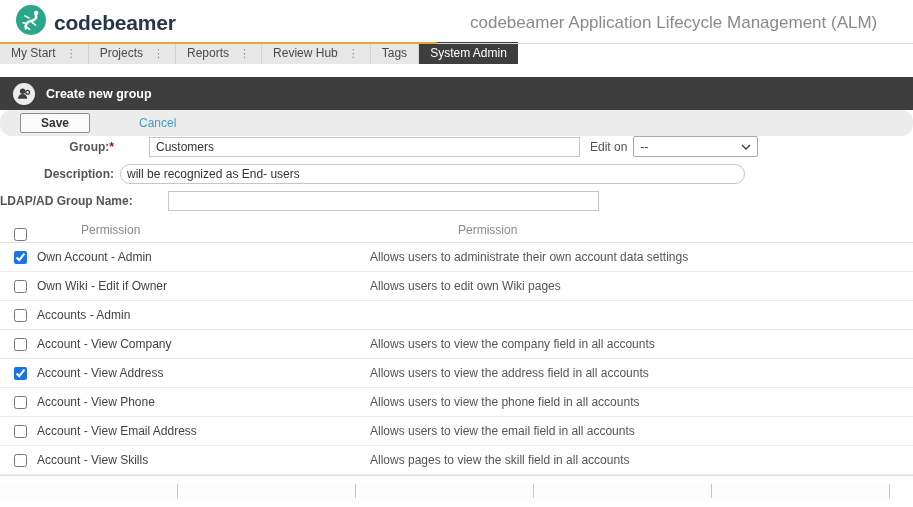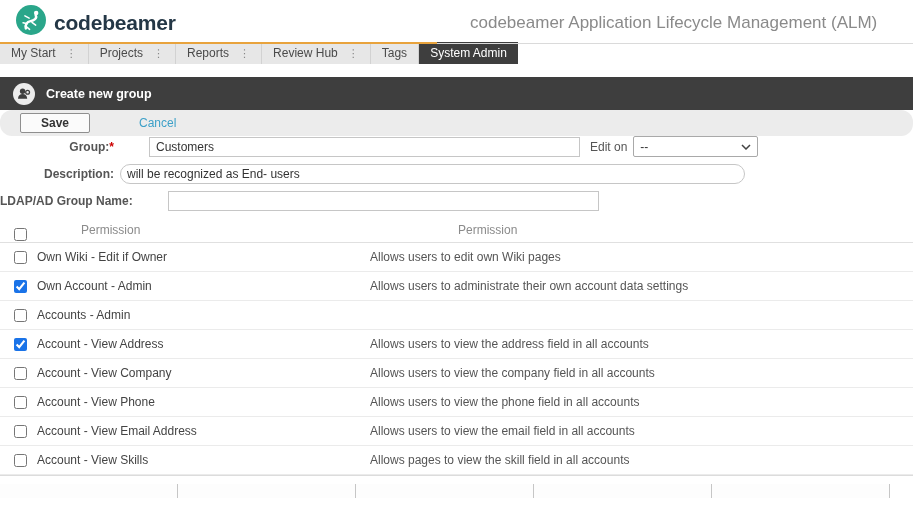--- a/index.html
+++ b/index.html
@@ -159,56 +159,56 @@
     <div class="thead">
       <div class="col-cb">
         <input type="checkbox" style="">
       </div>
       <div class="col-perm">Permission</div>
       <div class="col-desc">Permission</div>
     </div>
     <div id="ptable-body">
         <div class="trow">
     <div class="col-cb">
+      <input type="checkbox" checked="" style="">
+    </div>
+    <div class="col-perm">Own Account - Admin</div>
+    <div class="col-desc">Allows users to administrate their own account data settings</div>
+  </div>
+        <div class="trow">
+    <div class="col-cb">
       <input type="checkbox" style="">
     </div>
     <div class="col-perm">Own Wiki - Edit if Owner</div>
     <div class="col-desc">Allows users to edit own Wiki pages</div>
   </div>
         <div class="trow">
     <div class="col-cb">
-      <input type="checkbox" checked="" style="">
-    </div>
-    <div class="col-perm">Own Account - Admin</div>
-    <div class="col-desc">Allows users to administrate their own account data settings</div>
-  </div>
-        <div class="trow">
-    <div class="col-cb">
       <input type="checkbox" style="">
     </div>
     <div class="col-perm">Accounts - Admin</div>
+  </div>
+        <div class="trow">
+    <div class="col-cb">
+      <input type="checkbox" style="">
+    </div>
+    <div class="col-perm">Account - View Company</div>
+    <div class="col-desc">Allows users to view the company field in all accounts</div>
   </div>
         <div class="trow">
     <div class="col-cb">
       <input type="checkbox" checked="" style="">
     </div>
     <div class="col-perm">Account - View Address</div>
     <div class="col-desc">Allows users to view the address field in all accounts</div>
   </div>
         <div class="trow">
     <div class="col-cb">
       <input type="checkbox" style="">
     </div>
-    <div class="col-perm">Account - View Company</div>
-    <div class="col-desc">Allows users to view the company field in all accounts</div>
-  </div>
-        <div class="trow">
-    <div class="col-cb">
-      <input type="checkbox" style="">
-    </div>
     <div class="col-perm">Account - View Phone</div>
     <div class="col-desc">Allows users to view the phone field in all accounts</div>
   </div>
         <div class="trow">
     <div class="col-cb">
       <input type="checkbox" style="">
     </div>
     <div class="col-perm">Account - View Email Address</div>
     <div class="col-desc">Allows users to view the email field in all accounts</div>
   </div>

